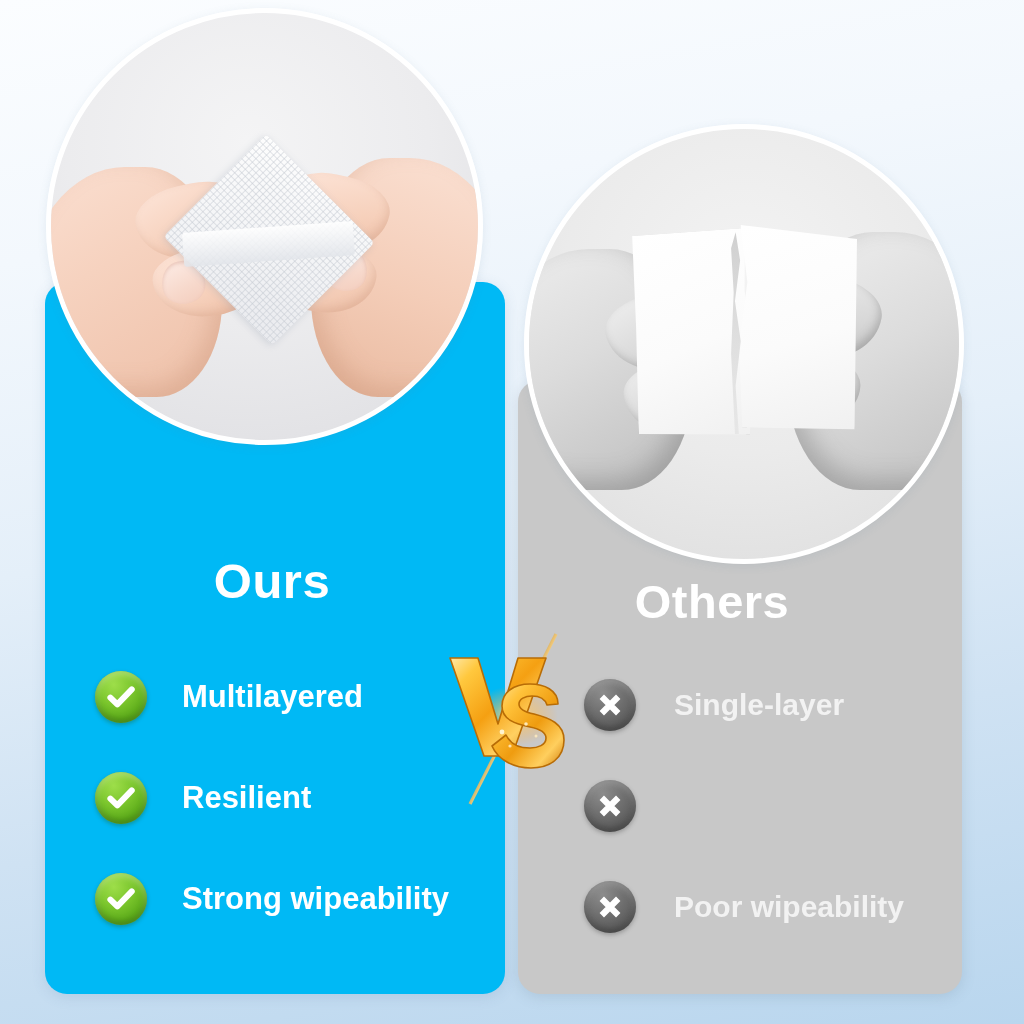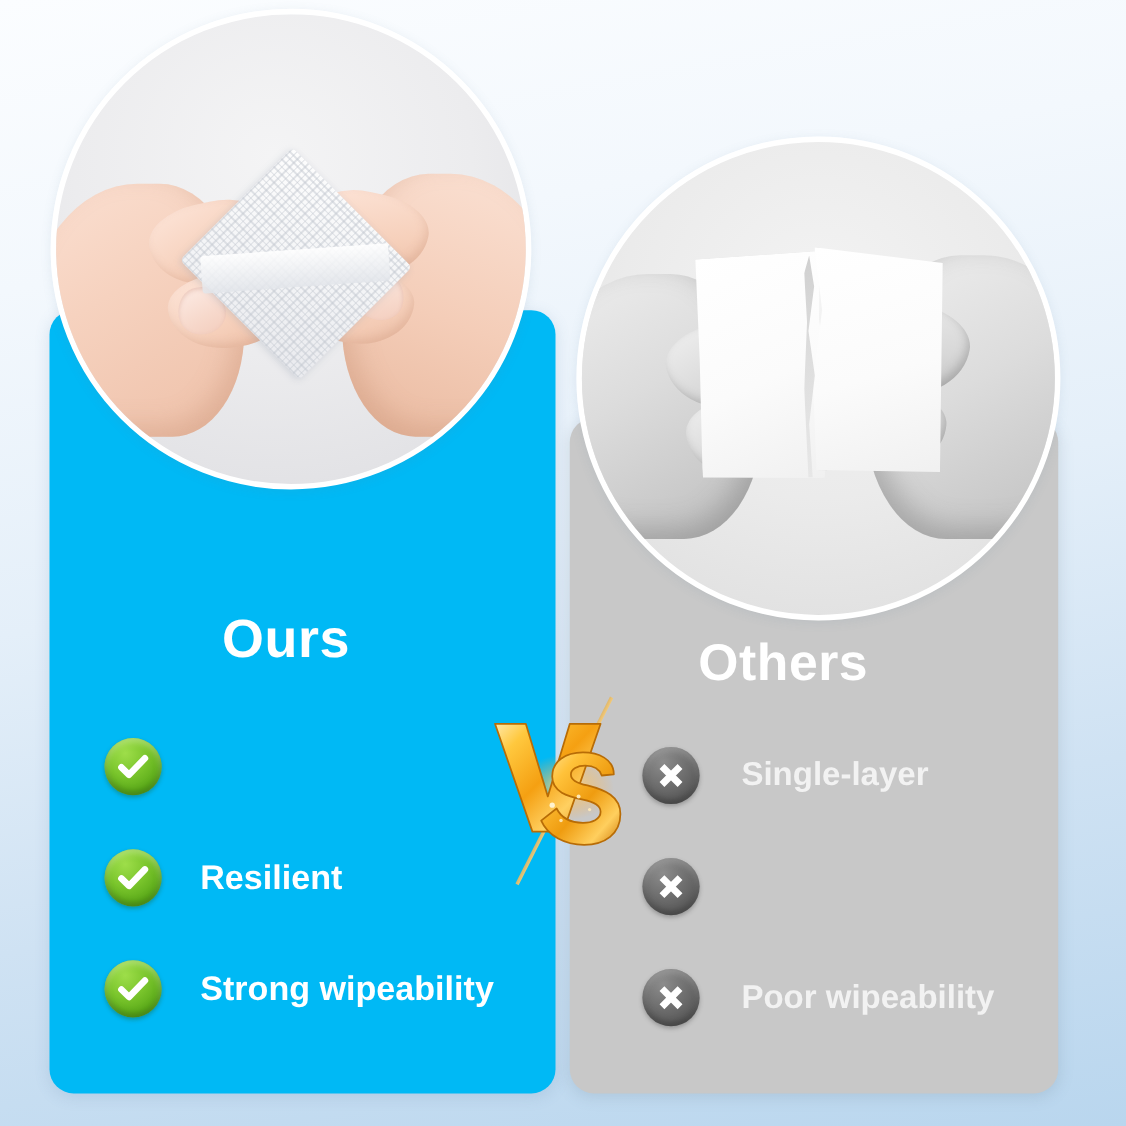--- a/index.html
+++ b/index.html
@@ -169,21 +169,21 @@
 
   
   .title {
     position: absolute;
     color: #ffffff;
     font-weight: bold;
     letter-spacing: 0.5px;
     text-align: center;
     white-space: nowrap;
   }
-  #title-ours   { left: 48px; top: 553px; width: 424px; font-size: 49px; }
+  #title-ours   { left: 60px; top: 553px; width: 424px; font-size: 49px; }
   #title-others { left: 518px; top: 574px; width: 388px; font-size: 47px; text-align: center; }
 
   
   .feature-list { position: absolute; }
   #list-ours   { left: 95px; top: 664px; width: 400px; }
   #list-others { left: 584px; top: 672px; width: 370px; }
 
   .feature-row {
     display: flex;
     align-items: center;
@@ -284,20 +284,21 @@
   <div class="title" id="title-others">Others</div>
 
   <div class="feature-list" id="list-ours">
 
     <div class="feature-row">
       <span class="badge check">
         <svg viewBox="0 0 24 24" aria-hidden="true">
           <path d="M4.5 12.4 L9.4 17.2 L19.6 6.6" fill="none" stroke="#ffffff" stroke-width="4.2" stroke-linecap="round" stroke-linejoin="round"></path>
         </svg>
       </span>
+      <span class="feature-label">Multilayered</span>
     </div>
 
     <div class="feature-row">
       <span class="badge check">
         <svg viewBox="0 0 24 24" aria-hidden="true">
           <path d="M4.5 12.4 L9.4 17.2 L19.6 6.6" fill="none" stroke="#ffffff" stroke-width="4.2" stroke-linecap="round" stroke-linejoin="round"></path>
         </svg>
       </span>
       <span class="feature-label">Resilient</span>
     </div>

